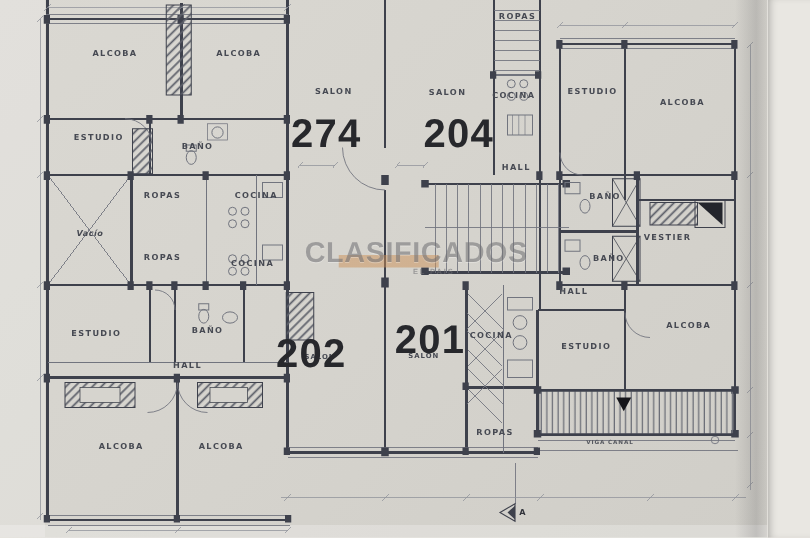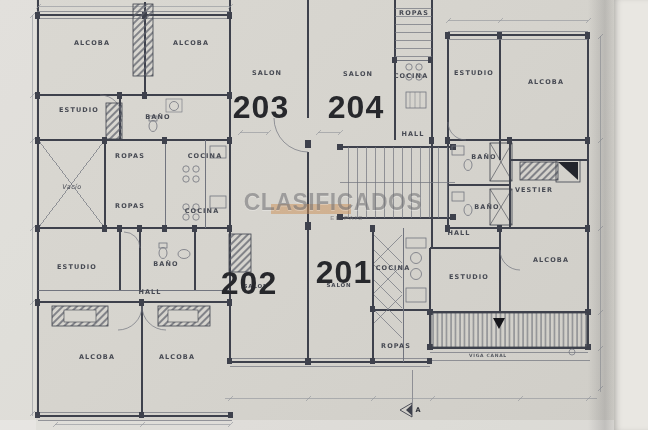--- a/index.html
+++ b/index.html
@@ -22,21 +22,21 @@
     position:absolute;left:614px;top:0;width:34px;height:430px;
     background:#e9e7e2;
     box-shadow:inset 5px 0 7px -4px rgba(0,0,0,.30);
   }
   svg.plan{position:absolute;left:0;top:0;}
   .rl{
     position:absolute;transform:translate(-50%,-50%);
     font-size:6.5px;font-weight:bold;letter-spacing:1.1px;color:#474a53;
     white-space:nowrap;z-index:3;text-align:center;
   }
-  .rl.it{font-style:italic;font-weight:normal;letter-spacing:.4px;}
+  .rl.it{font-style:italic;font-weight:bold;letter-spacing:.4px;}
   .rl.sm{font-size:5.5px;letter-spacing:.8px;}
   .rl.tiny{font-size:4.5px;letter-spacing:.7px;color:#55585f;}
   .unit{
     position:absolute;transform:translate(-50%,-50%);
     font-family:"Liberation Sans",sans-serif;
     font-size:32px;font-weight:700;letter-spacing:1px;color:var(--digits,#27282c);
     z-index:3;
   }
   .marker-a{
     position:absolute;transform:translate(-50%,-50%);
@@ -366,22 +366,22 @@
 <span class="rl" style="left:396px;top:346px">ROPAS</span>
 <span class="rl" style="left:77px;top:267px">ESTUDIO</span>
 <span class="rl" style="left:166px;top:264px">BAÑO</span>
 <span class="rl" style="left:150px;top:292px">HALL</span>
 <span class="rl" style="left:97px;top:357px">ALCOBA</span>
 <span class="rl" style="left:177px;top:357px">ALCOBA</span>
 <span class="rl sm" style="left:256px;top:286px">SALON</span>
 <span class="rl sm" style="left:339px;top:285px">SALON</span>
 <span class="rl tiny" style="left:488px;top:355px">VIGA CANAL</span>
 
-<div class="unit" style="left:261px;top:107px">203</div>
-<div class="unit" style="left:356px;top:107px">204</div>
+<div class="unit" style="left:261px;top:107px">274</div>
+<div class="unit" style="left:367px;top:107px">204</div>
 <div class="unit" style="left:249px;top:283px">202</div>
 <div class="unit" style="left:344px;top:272px">201</div>
 
 <span class="marker-a" style="left:418px;top:410px">A</span>
 
 <div class="wm-bar"></div>
 <div class="wm">CLASIFICADOS</div>
 <div class="wm-sub">EL PAIS</div>
 
 <div class="fold"></div>

